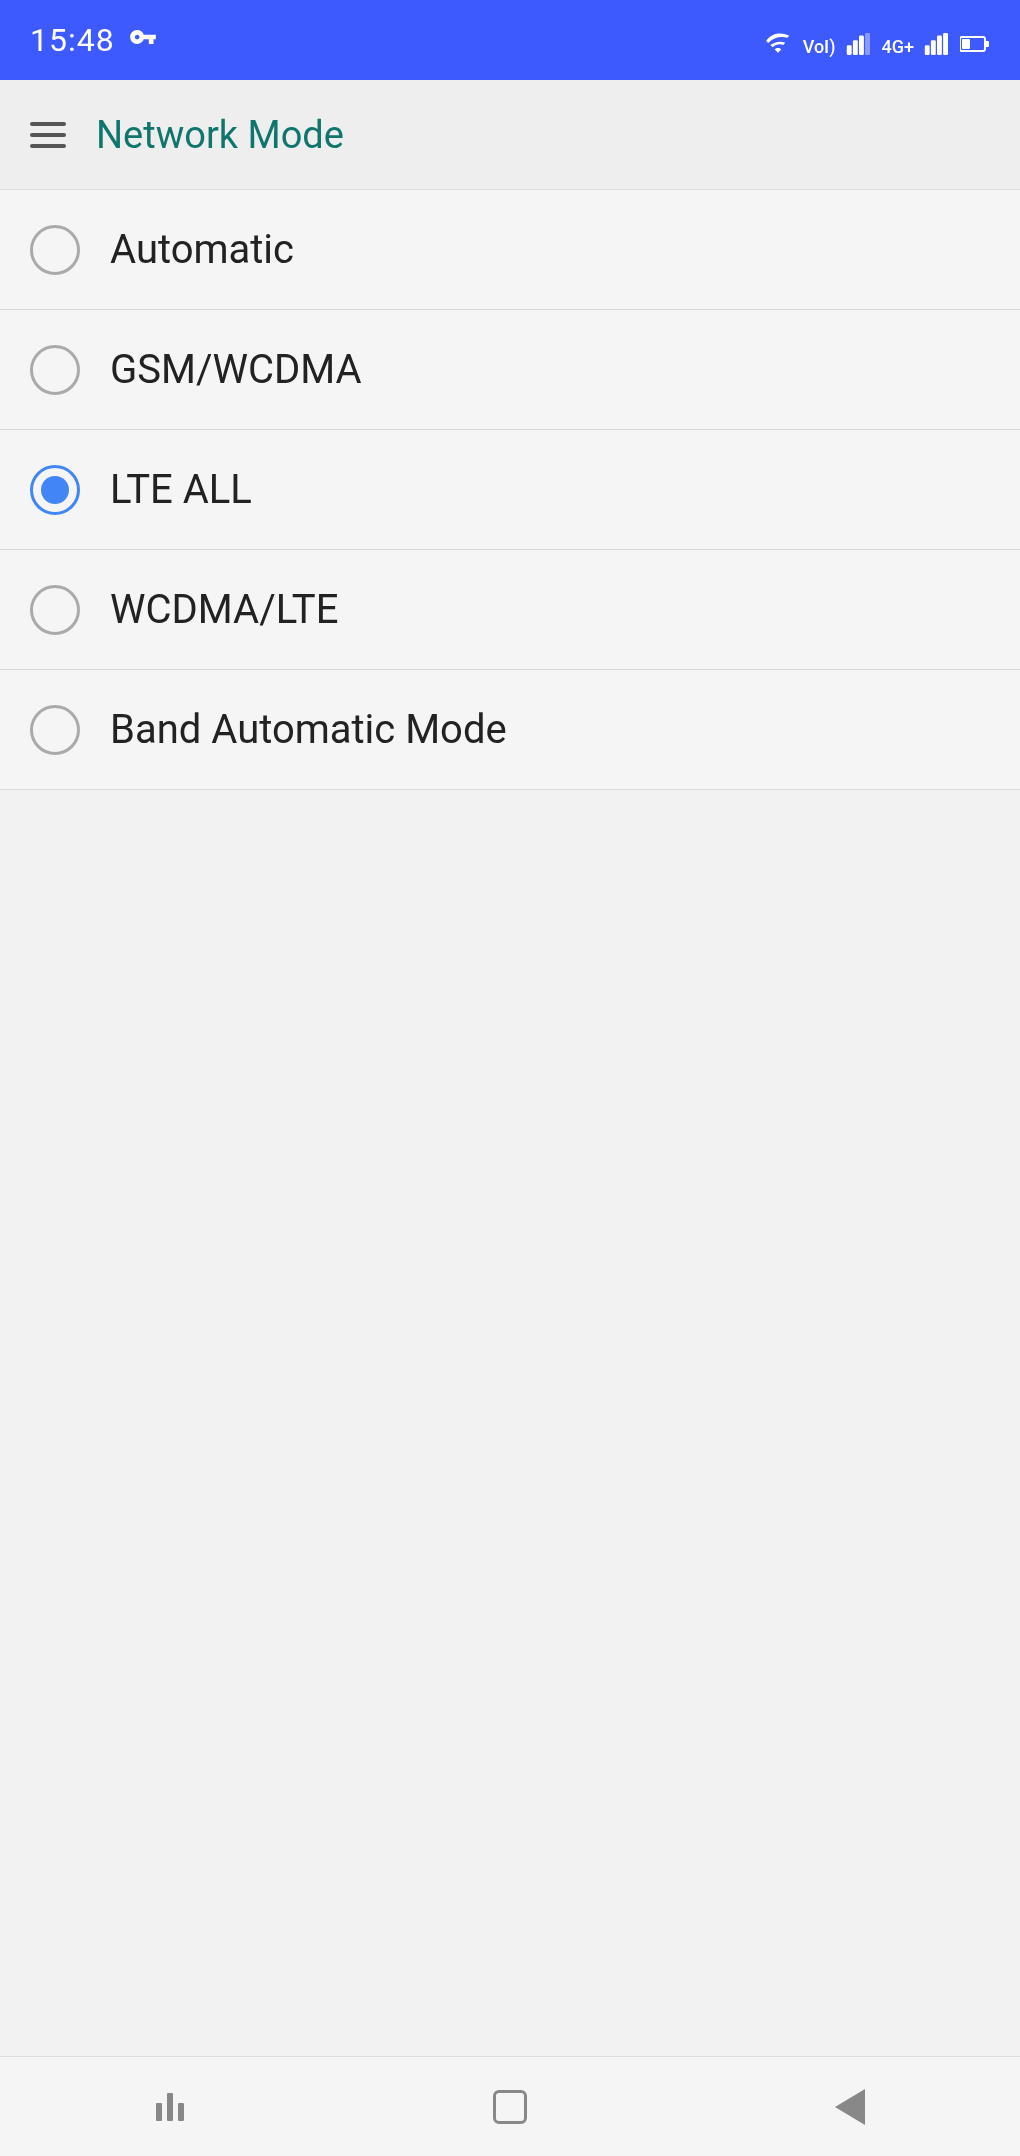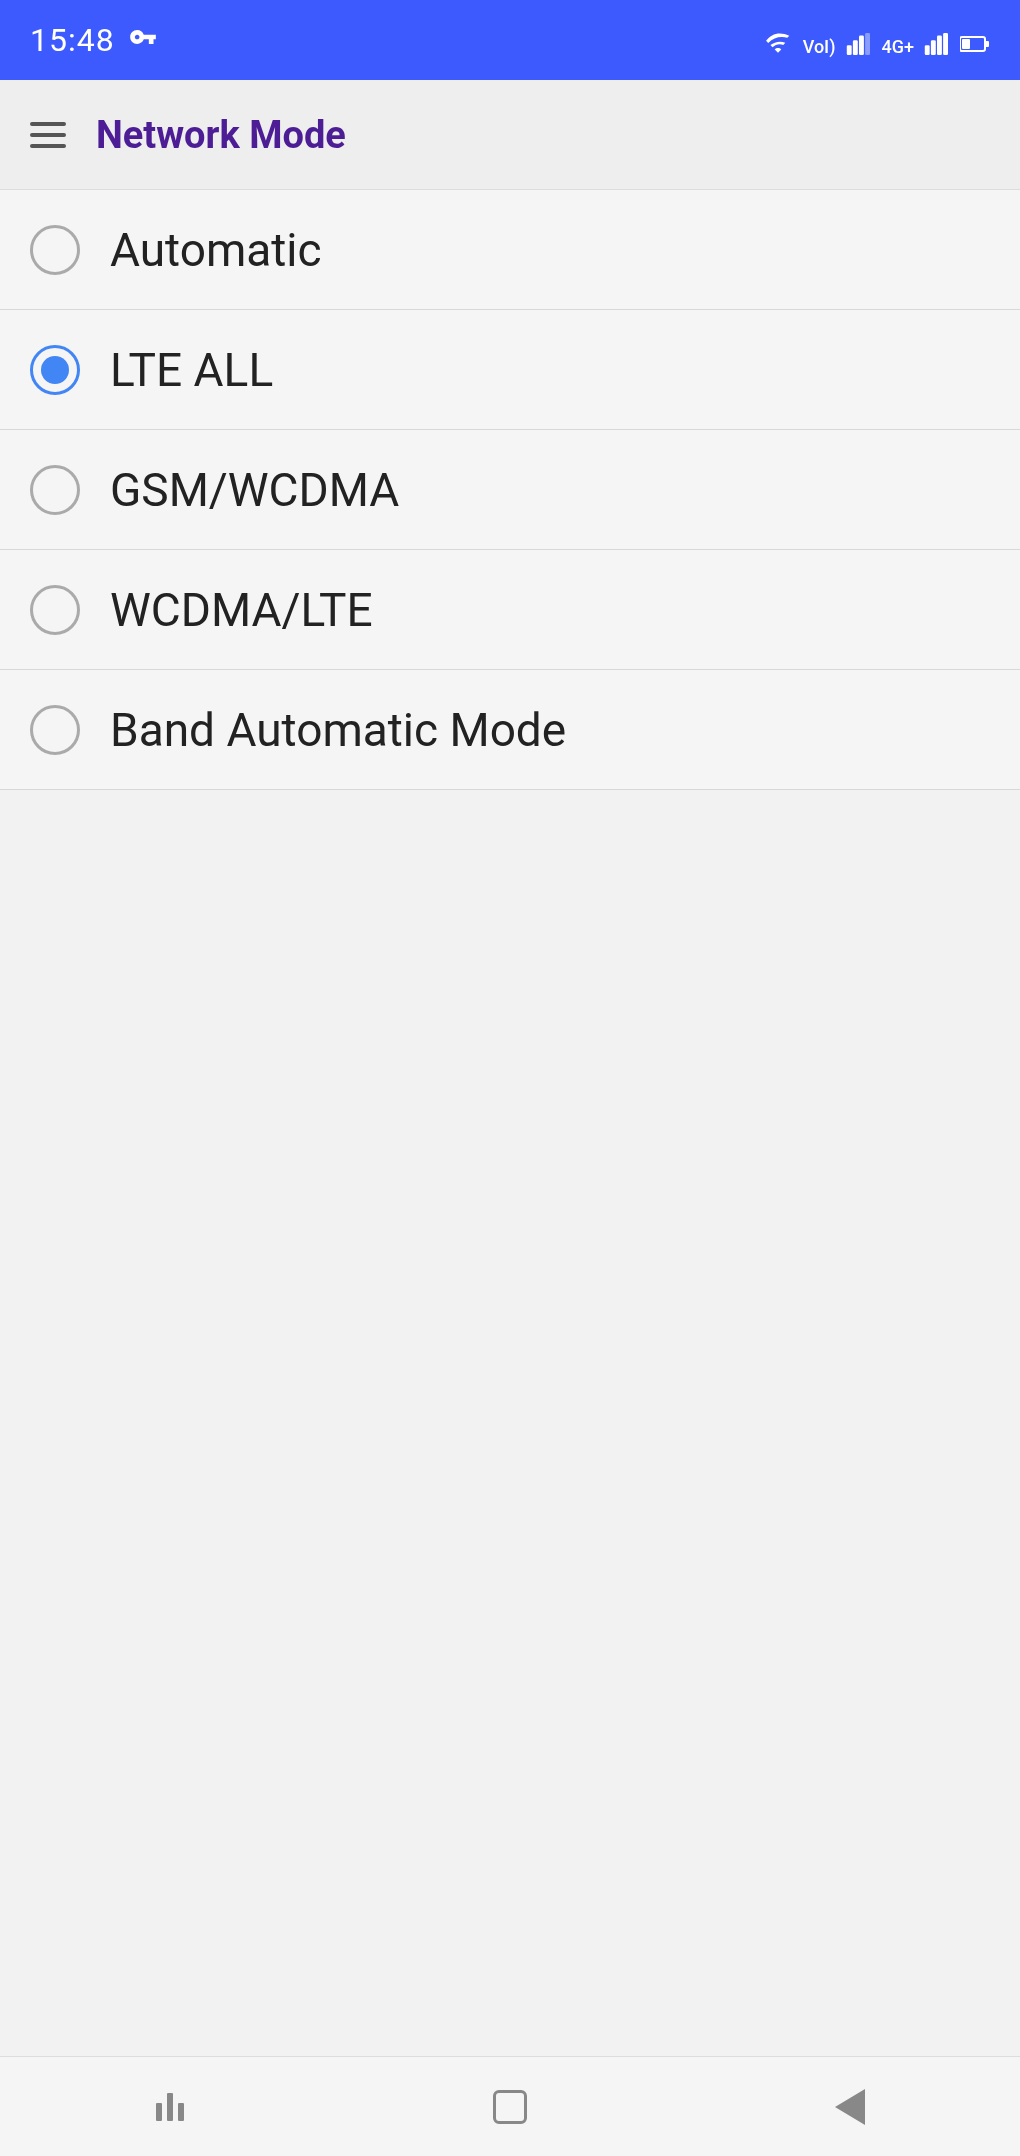--- a/index.html
+++ b/index.html
@@ -81,22 +81,22 @@
     .hamburger-icon span {
       display: block;
       width: 36px;
       height: 4px;
       background: #555;
       border-radius: 2px;
     }
 
     .toolbar-title {
       font-size: 38px;
-      font-weight: 700;
-      color: #4c1d95;
+      font-weight: 400;
+      color: #0f766e;
     }
 
     
     .content {
       background: #f5f5f5;
     }
 
     .option-item {
       display: flex;
       align-items: center;
@@ -125,21 +125,21 @@
     }
 
     .radio-inner {
       width: 28px;
       height: 28px;
       border-radius: 50%;
       background: #4285f4;
     }
 
     .option-label {
-      font-size: 46px;
+      font-size: 40px;
       font-weight: 400;
       color: #222;
     }
 
     
     .bottom-nav {
       position: absolute;
       bottom: 0;
       left: 0;
       width: 100%;
@@ -257,29 +257,29 @@
 <div class="content">
 
   <div class="option-item">
     <div class="radio-outer"></div>
     <span class="option-label">Automatic</span>
   </div>
 
 
 
   <div class="option-item">
+    <div class="radio-outer"></div>
+    <span class="option-label">GSM/WCDMA</span>
+  </div>
+
+  <div class="option-item">
     <div class="radio-outer selected">
       <div class="radio-inner"></div>
     </div>
     <span class="option-label">LTE ALL</span>
-  </div>
-
-  <div class="option-item">
-    <div class="radio-outer"></div>
-    <span class="option-label">GSM/WCDMA</span>
   </div>
 
   <div class="option-item">
     <div class="radio-outer"></div>
     <span class="option-label">WCDMA/LTE</span>
   </div>
 
 
   <div class="option-item">
     <div class="radio-outer"></div>

